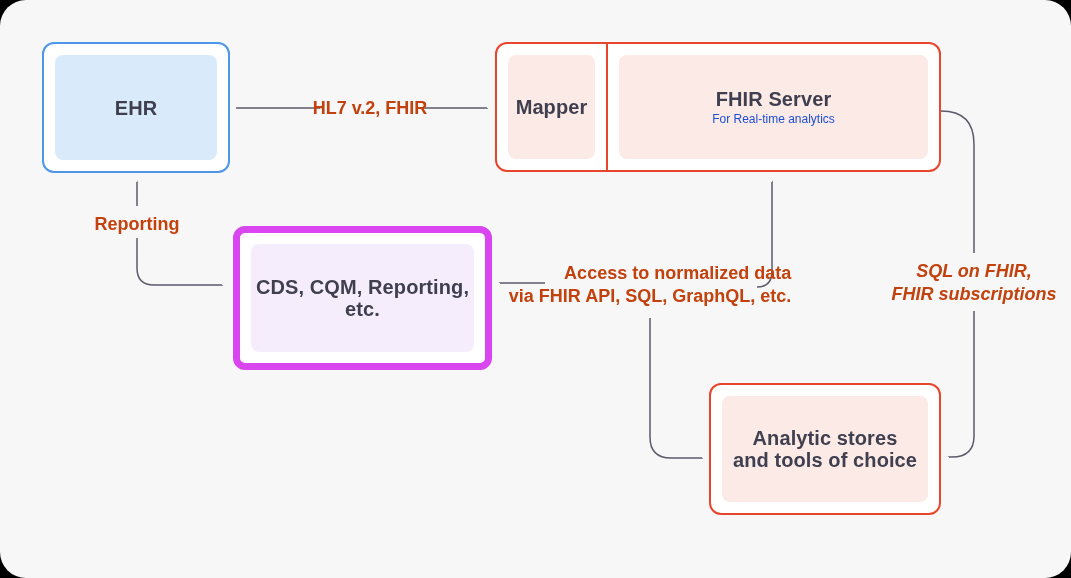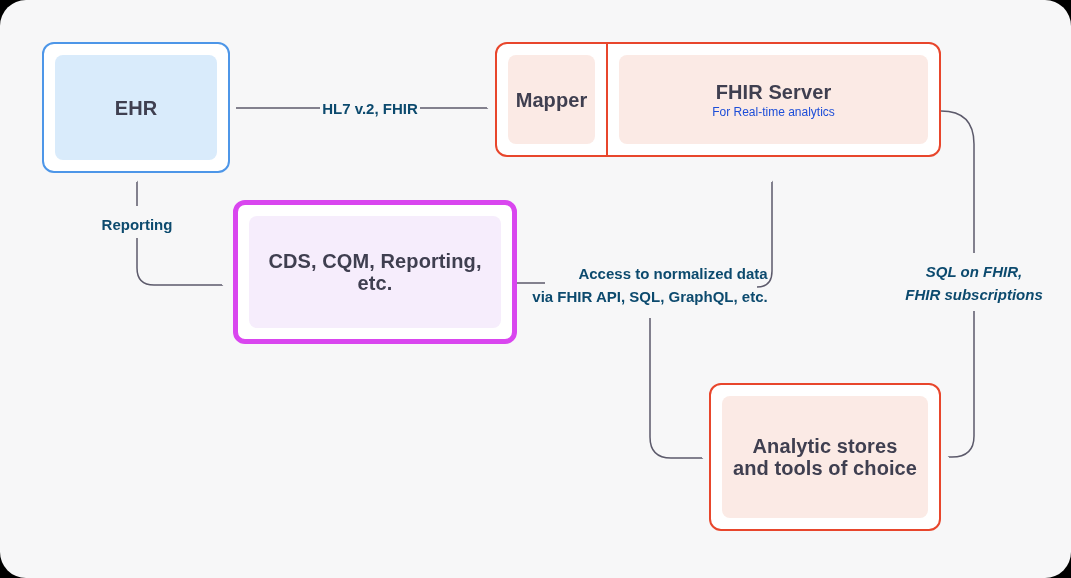--- a/index.html
+++ b/index.html
@@ -42,39 +42,39 @@
   .node-sub {
     font-size: 12px;
     font-weight: 400;
     color: #1d4ed8;
     margin-top: 2px;
   }
   
   .ehr { left: 42px; top: 42px; width: 188px; height: 131px; border: 2px solid #4D96E8; }
   .ehr .fill { background: #D9EBFB; }
   
-  .group-red { left: 495px; top: 42px; width: 446px; height: 115px; border: 2px solid #E8462C; display: flex; }
+  .group-red { left: 495px; top: 42px; width: 446px; height: 130px; border: 2px solid #E8462C; display: flex; }
   .sect { position: relative; box-sizing: border-box; height: 100%; }
   .sect-mapper { width: 111px; border-right: 2px solid #E8462C; }
   .sect-fhir { flex: 1; }
   .sect .fill { position: absolute; inset: 11px; background: #FBEAE5; border-radius: 8px;
     display: flex; flex-direction: column; align-items: center; justify-content: center; text-align: center; }
   
-  .cds { left: 233px; top: 200px; width: 284px; height: 144px; border: 5px solid #d946ef; }
+  .cds { left: 233px; top: 226px; width: 259px; height: 144px; border: 7px solid #d946ef; }
   .cds .fill { background: #F6EDFC; }
   
-  .analytic { left: 709px; top: 383px; width: 232px; height: 148px; border: 2px solid #E8462C; }
+  .analytic { left: 709px; top: 383px; width: 232px; height: 132px; border: 2px solid #E8462C; }
   .analytic .fill { background: #FBEAE5; }
   
   .edge-label {
     position: absolute;
     transform: translate(-50%, -50%);
-    font-size: 15px;
+    font-size: 18px;
     font-weight: 600;
-    color: #0c4a6e;
+    color: #c2410c;
     text-align: center;
     line-height: 23px;
     white-space: nowrap;
   }
   .connectors {
     position: absolute;
     left: 0; top: 0;
     pointer-events: none;
   }
   .connectors path {

